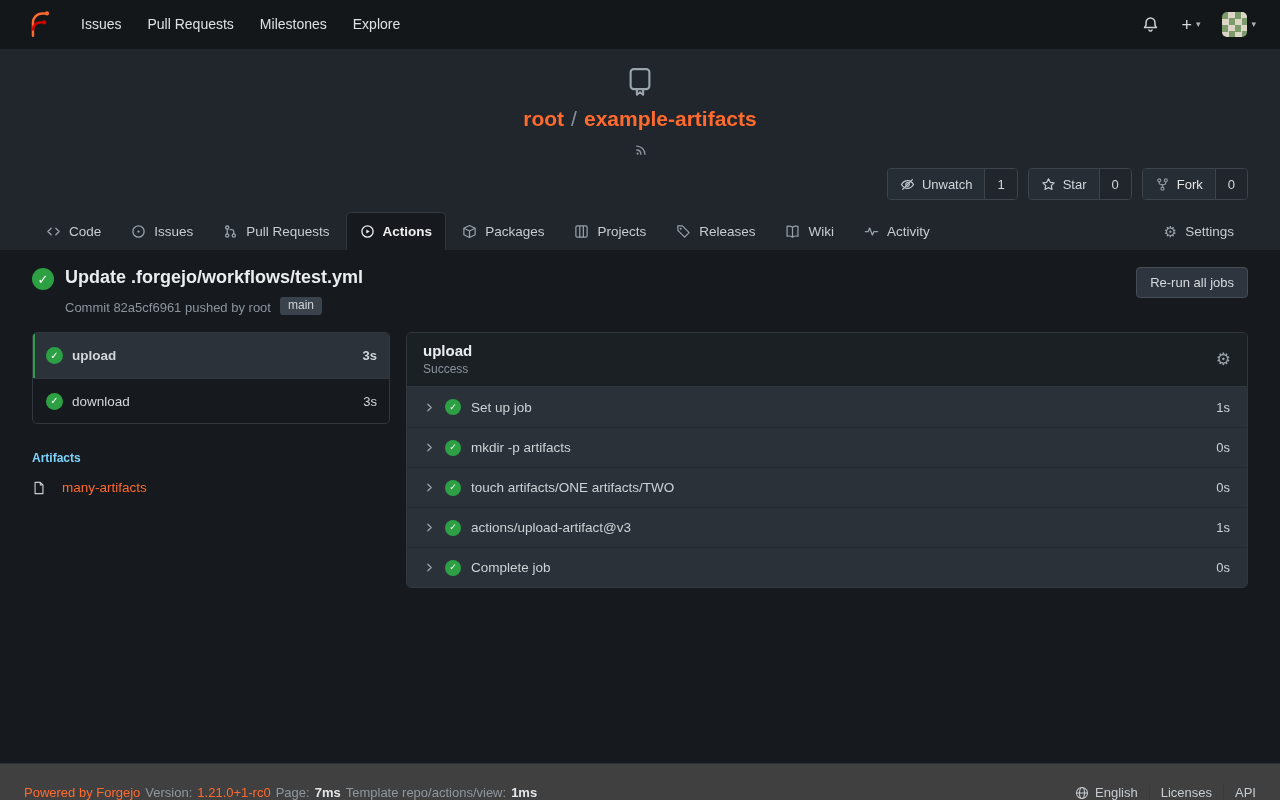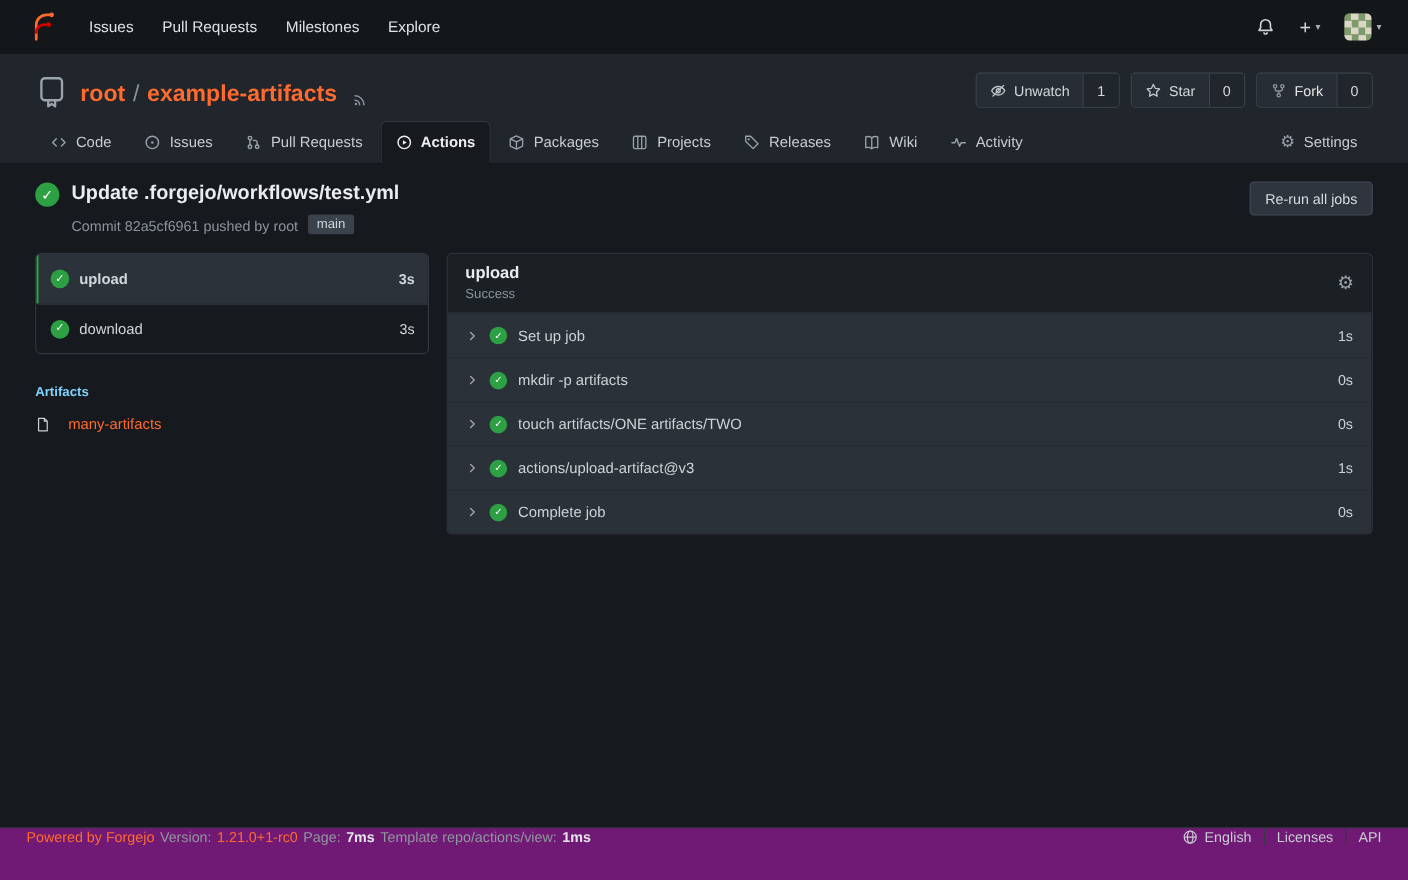--- a/index.html
+++ b/index.html
@@ -24,21 +24,21 @@
   .plus-g { font-size: 18px; line-height: 1; color: #d6dade; }
   .caret { font-size: 9px; color: #aab2b9; margin-left: 4px; line-height: 1; }
   .avatar {
     width: 25px; height: 25px; border-radius: 5px; display: inline-block;
     background: conic-gradient(#dcd6c6 0 25%, #7d9a6a 0 50%, #dcd6c6 0 75%, #7d9a6a 0);
     background-size: 13px 13px;
   }
 
   
   .repo-head { flex: none; background: #20262c; padding: 17px 32px 0; }
-  .repo-row { display: flex; align-items: flex-end; gap: 11px; }
+  .repo-row { display: flex; align-items: center; gap: 11px; flex-direction: column; }
   .repo-ic { color: #9aa4ad; display: flex; }
   .repo-title { margin: 0; font-size: 21px; font-weight: 600; display: flex; align-items: center; gap: 7px; }
   .owner, .rname { color: #ff6a2e; }
   .sep { color: #8b949e; font-weight: 400; }
   .rss { color: #8b949e; display: flex; margin-left: 3px; }
   .repo-btns { margin-left: auto; display: flex; gap: 10px; }
   .btn-group { display: flex; border: 1px solid #3d444c; border-radius: 4px; overflow: hidden; }
   .gbtn { display: flex; align-items: center; gap: 7px; background: #272d34; border: none; color: #d2d7db; font-size: 13px; padding: 0 12px; height: 30px; font-family: inherit; }
   .gbtn .bi { color: #c2c8cd; display: flex; }
   .gcount { background: #20262c; border: none; border-left: 1px solid #3d444c; color: #d2d7db; font-size: 13px; padding: 0 12px; height: 30px; font-family: inherit; }
@@ -83,21 +83,21 @@
   .detail-status { font-size: 12px; color: #8b949e; margin-top: 3px; }
   .gear { color: #9aa2a9; font-size: 17px; line-height: 1; cursor: pointer; }
   .steps { background: #2b3138; }
   .step { height: 40px; display: flex; align-items: center; gap: 10px; padding: 0 17px; font-size: 13.5px; color: #cdd2d6; }
   .step + .step { border-top: 1px solid rgba(0,0,0,0.16); }
   .chev { display: flex; color: #99a1a8; }
   .step .check { width: 16px; height: 16px; font-size: 9px; }
   .step-dur { margin-left: auto; font-size: 13px; color: #cdd2d6; }
 
   
-  .footer { height: 48px; flex: none; background: #701a75; border-top: 1px solid #2b3238; display: flex; align-items: flex-start; justify-content: space-between; padding: 0 24px; font-size: 13px; color: #8f979e; }
+  .footer { height: 37px; flex: none; background: #404040; border-top: 1px solid #2b3238; display: flex; align-items: flex-end; justify-content: space-between; padding: 0 24px; font-size: 13px; color: #8f979e; }
   .f-left { display: flex; align-items: center; gap: 5px; white-space: nowrap; }
   .f-left b { color: #e3e6e9; font-weight: 700; }
   .o { color: #ff6a2e; }
   .f-right { display: flex; align-items: center; color: #c6ccd1; }
   .f-item { display: flex; align-items: center; gap: 6px; padding: 0 11px; color: #c6ccd1; }
   .f-item + .f-item { border-left: 1px solid #333a41; }
   .f-item:last-child { padding-right: 0; }
   .gl { display: flex; color: #c6ccd1; }
 </style>
 </head>

